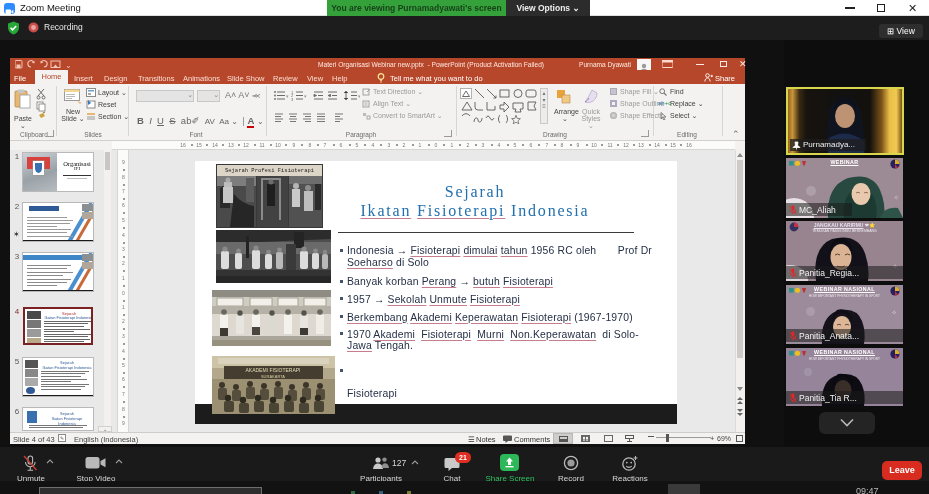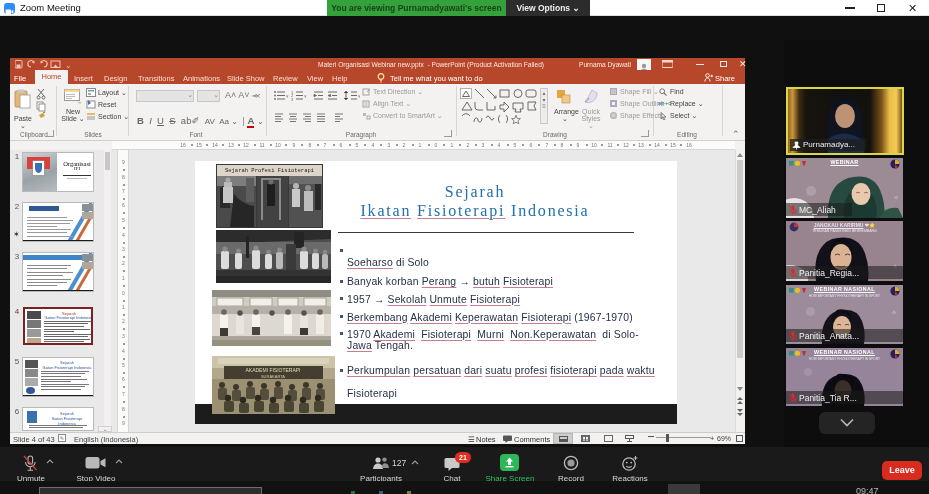--- a/index.html
+++ b/index.html
@@ -24,20 +24,32 @@
         </svg>
     </div>
     <div class="abs" style="left:20px;top:2px;font-size:9.5px;color:#111;">Zoom Meeting</div>
     <div class="abs" style="left:327px;top:0;width:179px;height:16px;background:#35a13b;color:#18431a;font-size:8.5px;font-weight:bold;text-align:center;line-height:16px;">You are viewing Purnamadyawati's screen</div>
     <div class="abs" style="left:506px;top:0;width:84px;height:16px;background:#2c2c2c;color:#eee;font-size:8.5px;font-weight:bold;text-align:center;line-height:16px;">View Options ⌄</div>
     <div class="abs" style="left:845px;top:7px;width:10px;height:1.5px;background:#222;"></div>
     <div class="abs" style="left:877px;top:4px;width:8px;height:8px;border:1.2px solid #222;"></div>
     <div class="abs" style="left:908px;top:2px;font-size:11px;color:#222;">✕</div>
   </div>
 
+  <div class="abs" id="bar2" style="left:0;top:16px;width:929px;height:24px;background:#1d1d1d;">
+    <svg class="abs" style="left:7px;top:5px;" width="13" height="14" viewBox="0 0 13 14">
+        <path d="M6.5 0.5 12 2.5v4c0 3.4-2.4 5.9-5.5 7C3.4 12.4 1 9.9 1 6.5v-4z" fill="#27a737"></path>
+        <path d="M3.6 6.8l2 2 3.6-3.8" stroke="#fff" stroke-width="1.6" fill="none"></path>
+      </svg>
+    <svg class="abs" style="left:28px;top:6px;" width="11" height="11" viewBox="0 0 11 11">
+        <circle cx="5.5" cy="5.5" r="5" fill="#c94f4a"></circle>
+        <circle cx="5.5" cy="5.5" r="2.4" fill="#e8a5a2"></circle>
+      </svg>
+    <div class="abs" style="left:44px;top:6px;font-size:8.5px;color:#e8e8e8;">Recording</div>
+    <div class="abs" style="left:879px;top:8px;width:44px;height:14px;background:#2e2e2e;border-radius:3px;color:#fff;font-size:8.5px;text-align:center;line-height:14px;">⊞ View</div>
+  </div>
 
   <div class="abs" id="ppt" style="left:10px;top:58px;width:735px;height:386px;background:#f3f2f1;">
 
     <div class="abs" style="left:0;top:0;width:735px;height:12px;background:#b7472a;color:#fff;">
       <svg class="abs" style="left:5px;top:2px" width="85" height="9" viewBox="0 0 85 9">
         <rect x="0" y="0.5" width="7" height="7.5" rx="1" fill="none" stroke="#f2c4b5" stroke-width="1"></rect>
           <rect x="1.5" y="4.5" width="4" height="3.5" fill="#f2c4b5"></rect>
         <path d="M16 7a3.2 3.2 0 1 1 3-4.4" fill="none" stroke="#f2c4b5" stroke-width="1.1"></path>
           <path d="M19.6 0.8 19.3 3.6 16.7 2.5z" fill="#f2c4b5"></path>
         <path d="M29 7a3.2 3.2 0 1 0-3-4.4" fill="none" stroke="#f2c4b5" stroke-width="1.1"></path>
@@ -609,32 +621,32 @@
               <rect x="27" y="47" width="10" height="10" rx="2"></rect>
               <rect x="42" y="45" width="10" height="11" rx="2"></rect>
               <rect x="57" y="47" width="10" height="10" rx="2"></rect>
               <rect x="72" y="45" width="10" height="11" rx="2"></rect>
               <rect x="87" y="47" width="10" height="10" rx="2"></rect>
               <rect x="102" y="45" width="10" height="11" rx="2"></rect>
             </g>
 </svg></div>
       <div class="abs" style="left:100px;top:22px;width:360px;text-align:center;font-family:'Liberation Serif',serif;font-size:16px;letter-spacing:1.8px;color:#2270ad;line-height:18.5px;">Sejarah<br><span class="u">Ikatan</span> <span class="u">Fisioterapi</span> Indonesia</div>
       <div class="abs" style="left:143px;top:70.5px;width:296px;height:1.2px;background:#3a3a3a;"></div>
+      <div class="abs bl" style="left:152px;top:84px;"><span>Indonesia → <u>Fisioterapi</u> <u>dimulai</u> <u>tahun</u> 1956 RC oleh&nbsp;&nbsp;&nbsp;&nbsp;&nbsp;&nbsp;&nbsp;Prof Dr</span></div>
       <div class="abs" style="left:145px;top:87.5px;width:3px;height:3px;background:#44546a;"></div>
       <div class="abs bl" style="left:152px;top:95.5px;"><span><u>Soeharso</u> di Solo</span></div>
       <div class="abs bl" style="left:152px;top:115px;"><span>Banyak korban <u>Perang</u> → <u>butuh</u> <u>Fisioterapi</u></span></div>
       <div class="abs" style="left:145px;top:118.5px;width:3px;height:3px;background:#44546a;"></div>
       <div class="abs bl" style="left:152px;top:132.5px;"><span>1957 → <u>Sekolah</u> <u>Unmute</u> <u>Fisioterapi</u></span></div>
       <div class="abs" style="left:145px;top:136.0px;width:3px;height:3px;background:#44546a;"></div>
       <div class="abs bl" style="left:152px;top:150.5px;"><span><u>Berkembang</u> <u>Akademi</u> <u>Keperawatan</u> <u>Fisioterapi</u> (1967-1970)</span></div>
       <div class="abs" style="left:145px;top:154.0px;width:3px;height:3px;background:#44546a;"></div>
       <div class="abs bl" style="left:152px;top:167.5px;"><span>1970 <u>Akademi</u>&nbsp; <u>Fisioterapi</u>&nbsp; <u>Murni</u>&nbsp; <u>Non.Keperawatan</u>&nbsp; di Solo-</span></div>
       <div class="abs" style="left:145px;top:171.0px;width:3px;height:3px;background:#44546a;"></div>
       <div class="abs bl" style="left:152px;top:179px;"><span><u>Jawa</u> Tengah.</span></div>
-      <div class="abs bl" style="left:152px;top:204px;"><span><u>Perkumpulan</u> <u>persatuan</u> <u>dari</u> <u>suatu</u> <u>profesi</u> <u>fisioterapi</u> <u>pada</u> <u>waktu</u></span></div>
       <div class="abs" style="left:145px;top:207.5px;width:3px;height:3px;background:#44546a;"></div>
       <div class="abs bl" style="left:152px;top:227px;"><span>Fisioterapi</span></div>
       </div>
       <div class="abs" style="left:725px;top:92px;width:10px;height:282px;background:#f2f1f0;border-left:1px solid #dddbd9;"></div>
       <svg class="abs" style="left:726px;top:94px" width="8" height="6" viewBox="0 0 8 6">
         <path d="M1 5 4 1 7 5z" fill="#888"></path>
       </svg>
       <div class="abs" style="left:727px;top:102px;width:6px;height:198px;background:#cdcbc9;"></div>
       <svg class="abs" style="left:726px;top:328px" width="8" height="6" viewBox="0 0 8 6">
         <path d="M1 1 4 5 7 1z" fill="#888"></path>

